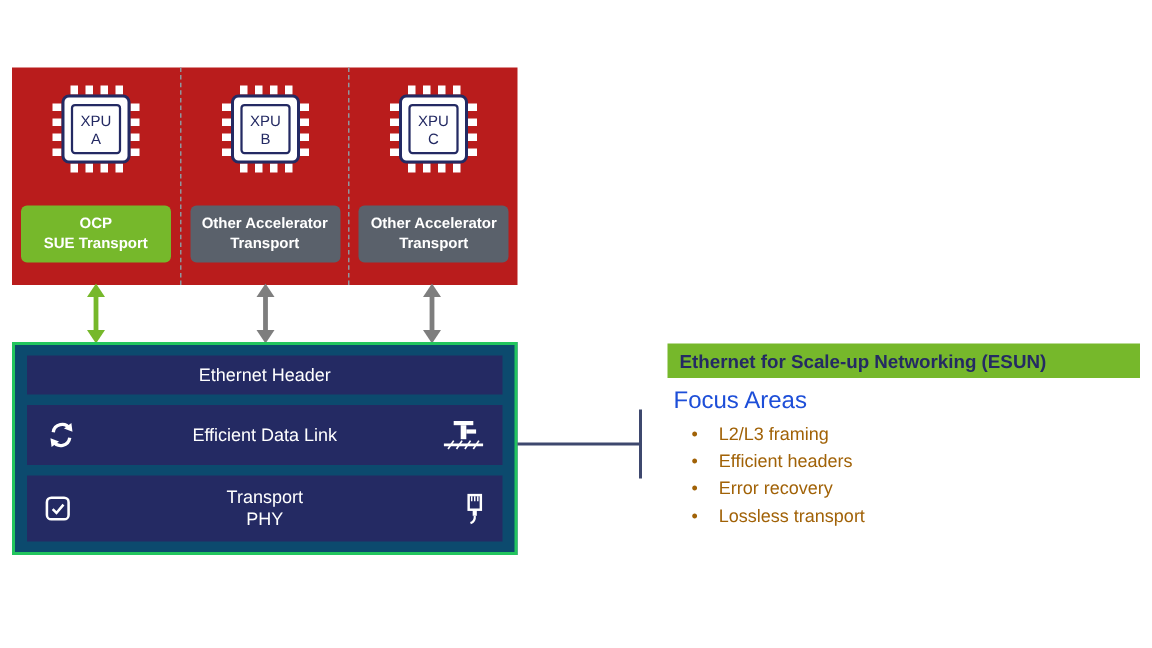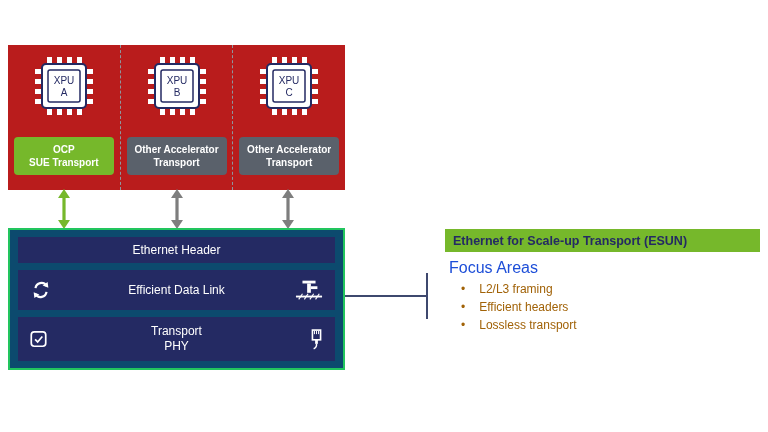--- a/index.html
+++ b/index.html
@@ -240,24 +240,25 @@
           <path d="M8 19 q0.5 4.5 -3.5 6" stroke="#ffffff" stroke-width="1.8" fill="none"></path>
         </svg>
       </span>
     </div>
   </div>
 
   <div class="conn-h"></div>
   <div class="conn-v"></div>
 
   <div class="esun-bar">
-    <span>Ethernet for Scale-up Transport (ESUN)</span>
+    <span>Ethernet for Scale-up Networking (ESUN)</span>
   </div>
 
   <div class="focus-heading">Focus Areas</div>
 
   <ul class="bullet-list">
     <li>L2/L3 framing</li>
     <li>Efficient headers</li>
+    <li>Error recovery</li>
     <li>Lossless transport</li>
   </ul>
 
 </div>
 
 </body></html>

